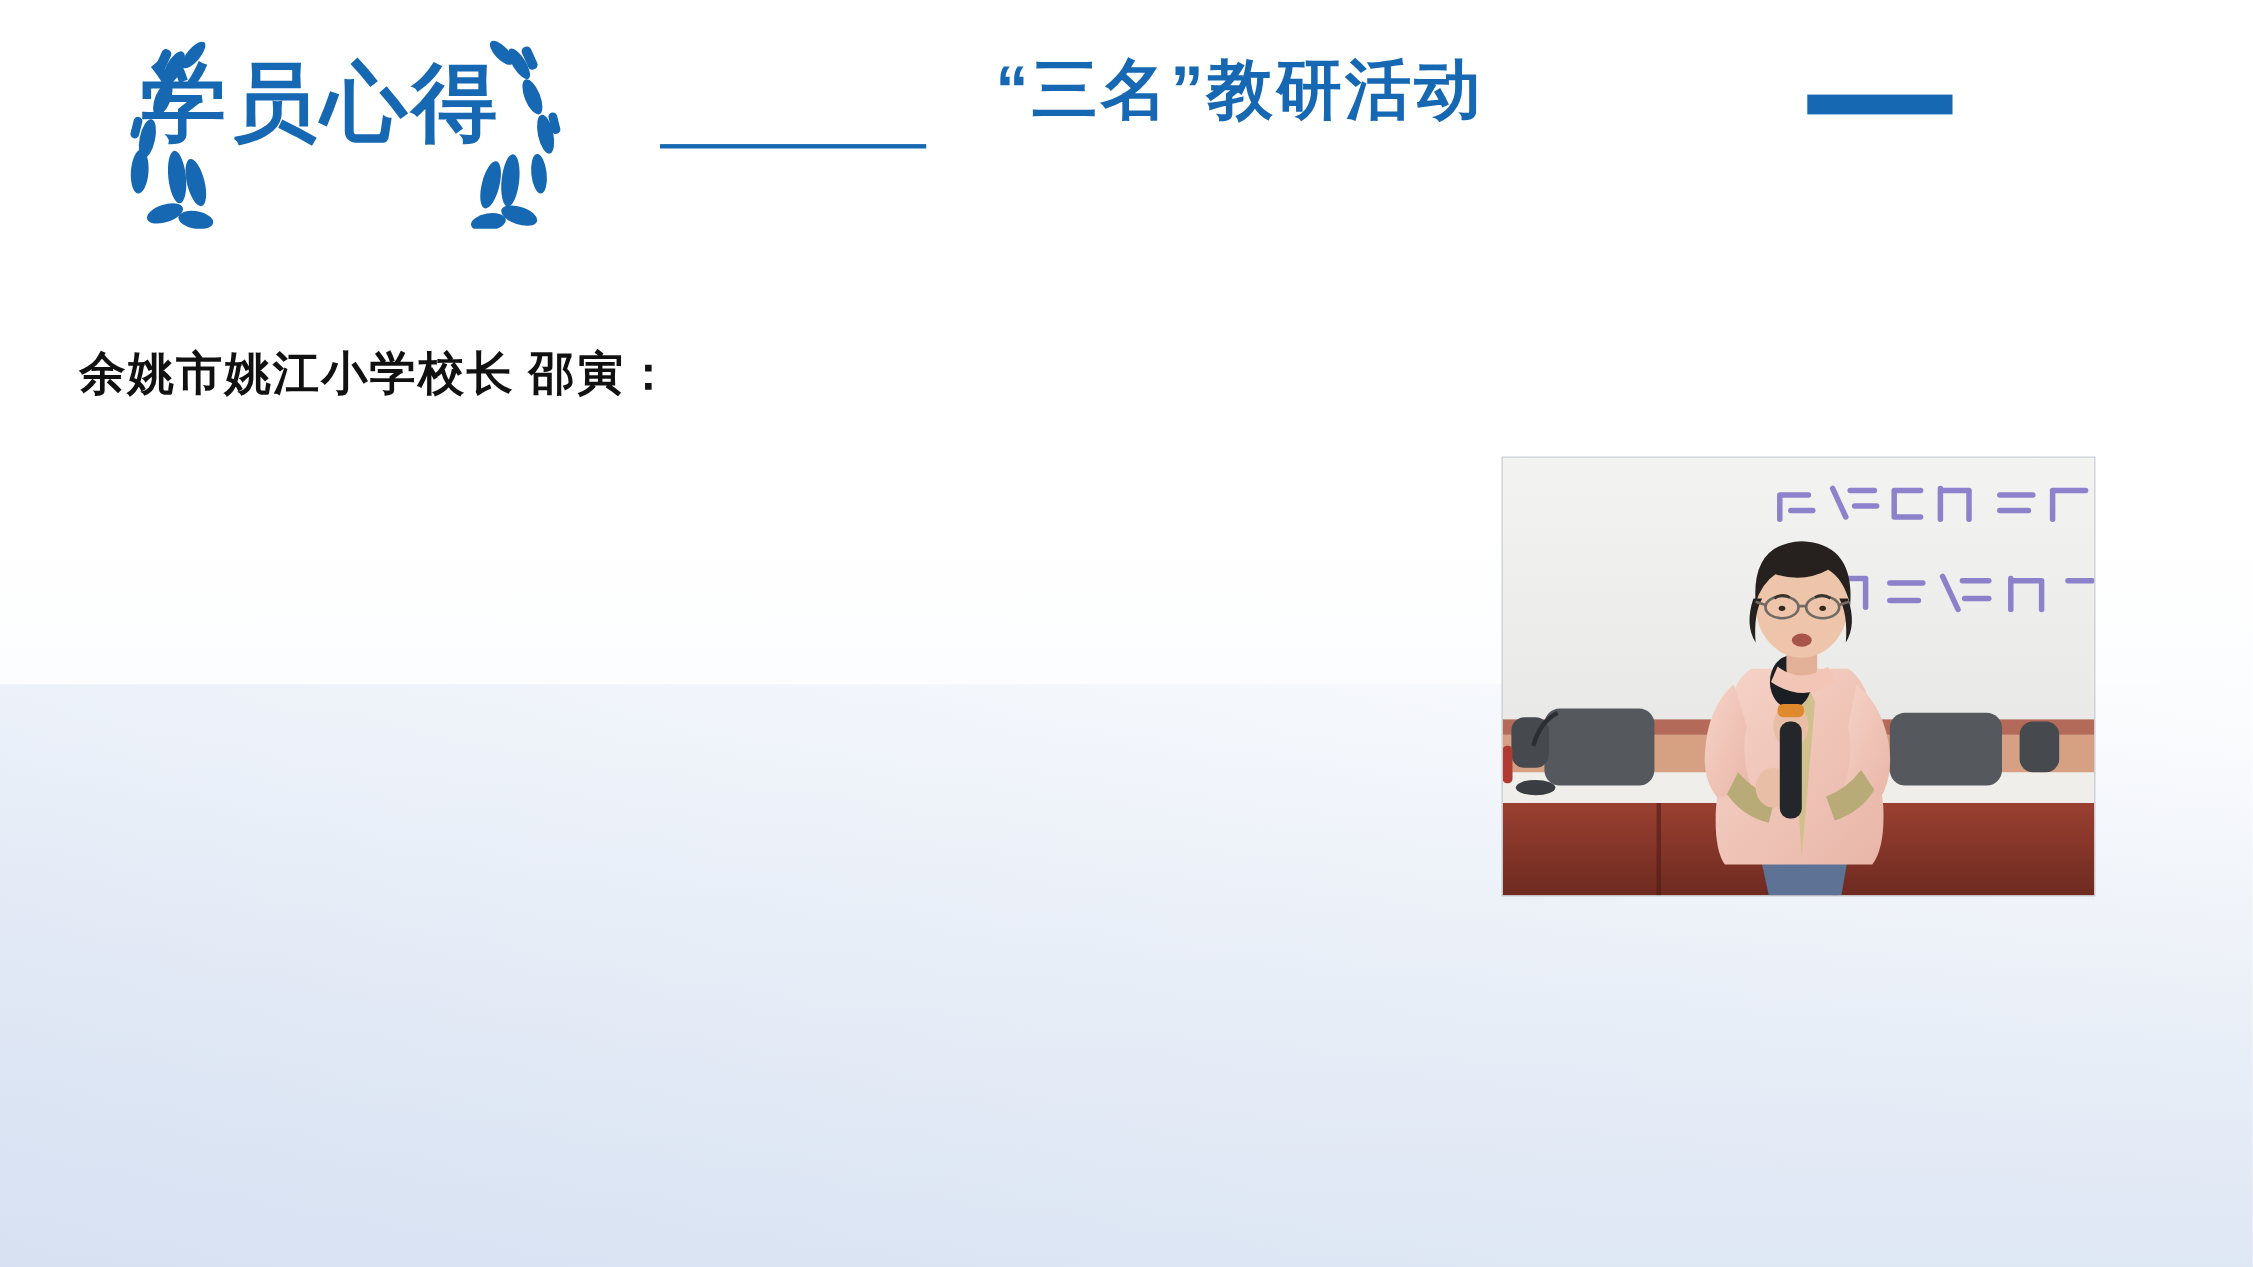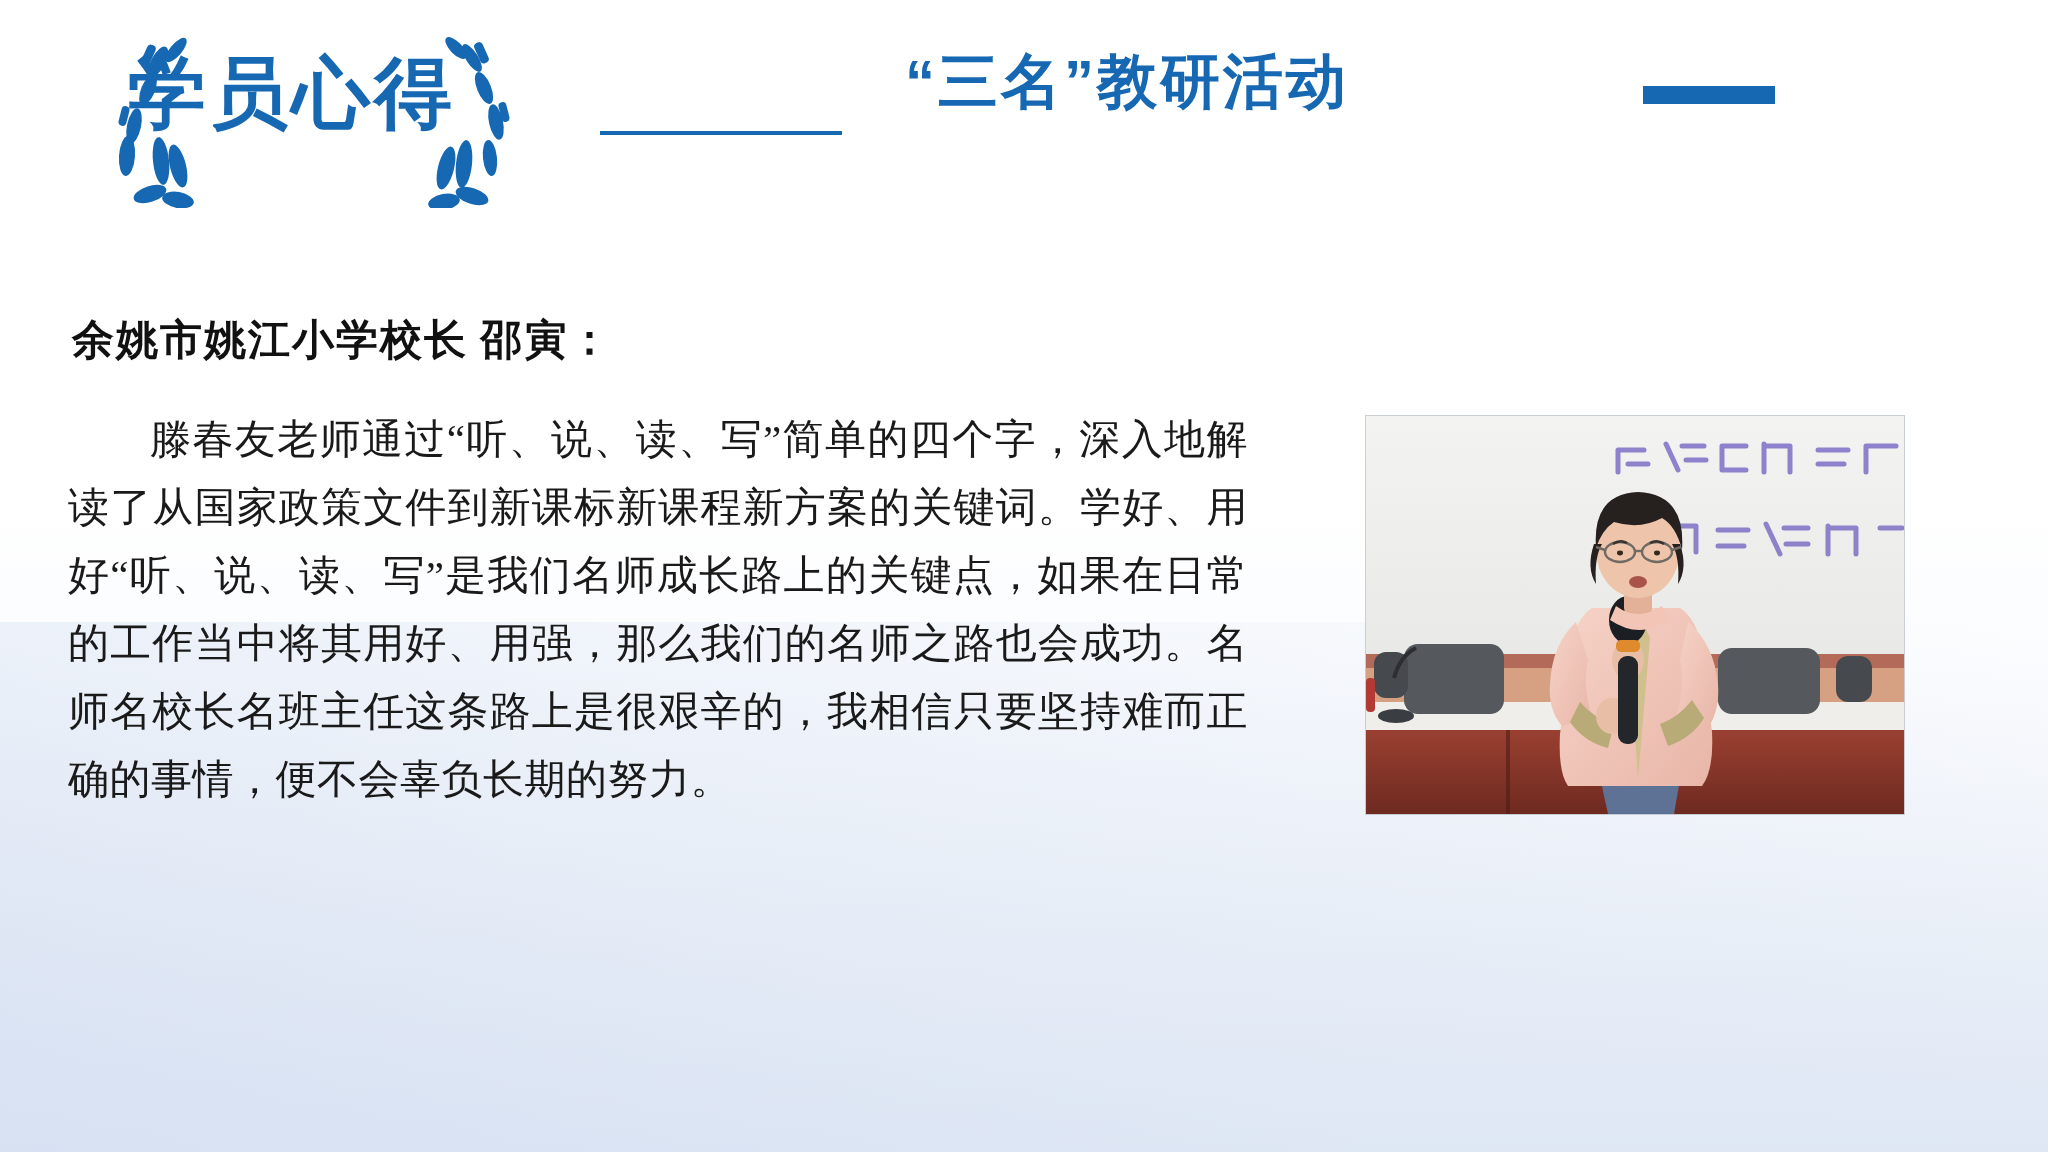--- a/index.html
+++ b/index.html
@@ -182,23 +182,20 @@
 
     <div class="rule"></div>
 
     <div class="main-title">“三名”教研活动</div>
 
     <div class="tail-dash"></div>
   </div>
 
   <div class="speaker">余姚市姚江小学校长  邵寅：</div>
 
-  <div class="body-text">
-    <p>滕春友老师通过“听、说、读、写”简单的四个字，深入地解读了从国家政策文件到新课标新课程新方案的关键词。学好、用好“听、说、读、写”是我们名师成长路上的关键点，如果在日常的工作当中将其用好、用强，那么我们的名师之路也会成功。名师名校长名班主任这条路上是很艰辛的，我相信只要坚持难而正确的事情，便不会辜负长期的努力。</p>
-  </div>
 
   <div class="photo">
     <svg viewBox="0 0 538 398" preserveAspectRatio="xMidYMid slice" xmlns="http://www.w3.org/2000/svg">
       <defs>
         <linearGradient id="screenGrad" x1="0" y1="0" x2="0" y2="1">
           <stop offset="0%" stop-color="#f3f3f1"></stop>
           <stop offset="70%" stop-color="#e7e8e6"></stop>
           <stop offset="100%" stop-color="#dcdedc"></stop>
         </linearGradient>
         <linearGradient id="deskGrad" x1="0" y1="0" x2="0" y2="1">

